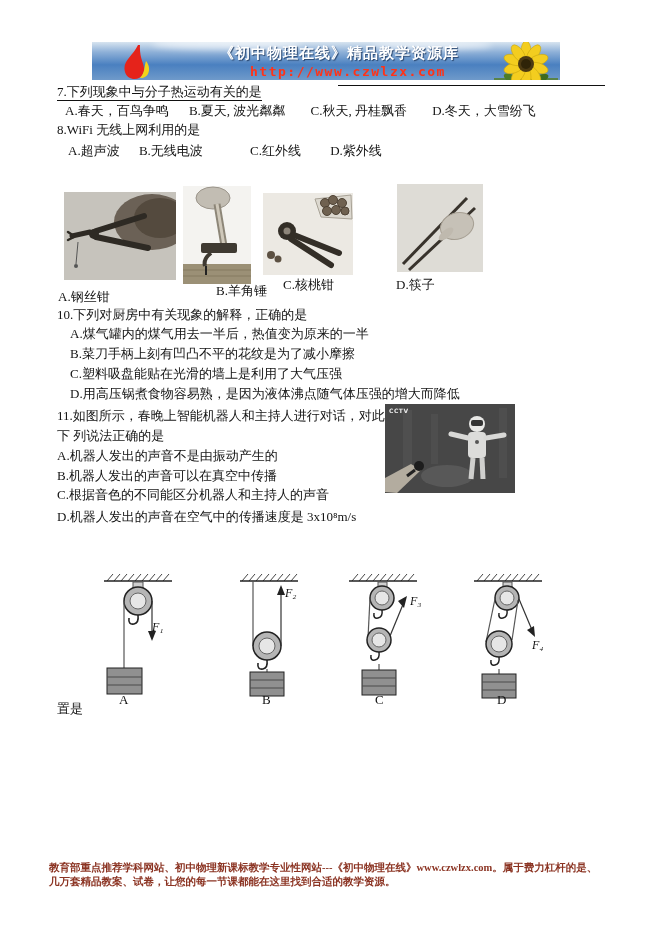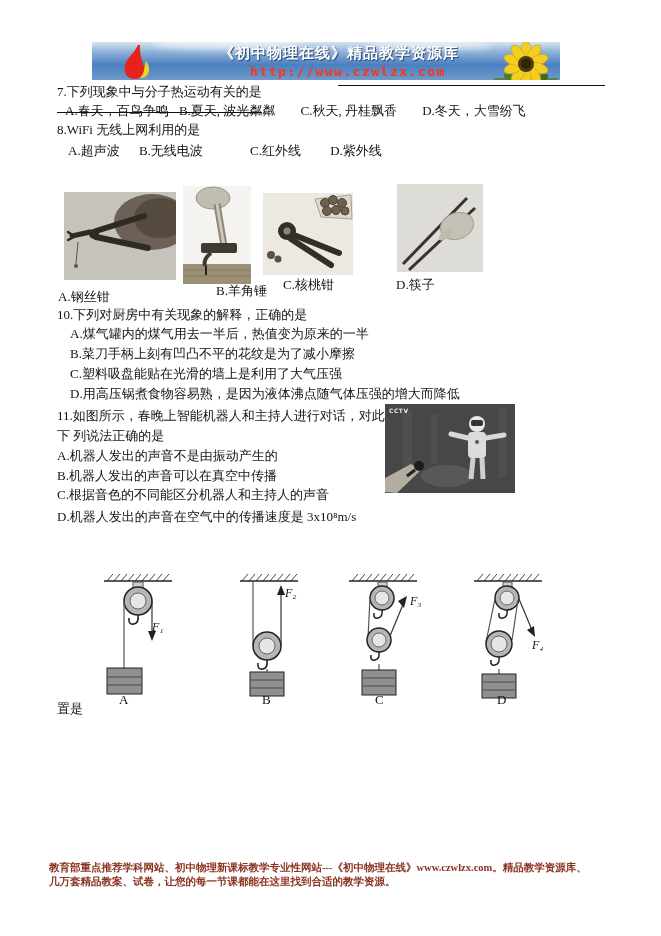--- a/index.html
+++ b/index.html
@@ -1,20 +1,20 @@
 <!DOCTYPE html>
 <html><head>
 <meta charset="utf-8">
 <style>
   html,body{margin:0;padding:0;background:#e9e9e9;}
   #page{position:relative;width:661px;height:936px;background:#ffffff;margin:0 auto;
         font-family:"Liberation Serif","DejaVu Serif",serif;color:#111;overflow:hidden;}
   .abs{position:absolute;}
   .t{position:absolute;font-size:13px;line-height:15px;white-space:nowrap;color:#141414;}
-  .stem-underline{border-bottom:1px solid #111;padding-bottom:13px;}
+  .stem-underline{border-bottom:1px solid #111;padding-bottom:1px;}
   .opt{display:inline-block;}
   .rule{position:absolute;height:1px;background:#111;}
   
   #banner{position:absolute;left:92px;top:42px;width:468px;height:38px;
           background:linear-gradient(180deg,#d7e4f0 0%,#8fb1d8 26%,#4a80c0 60%,#6f9aca 100%);
           overflow:hidden;}
   .cloud{position:absolute;background:rgba(255,255,255,.55);border-radius:50%;filter:blur(3px);}
   #banner-title{position:absolute;left:82px;top:2px;width:330px;text-align:center;
           color:#ffffff;font-weight:bold;font-size:15px;letter-spacing:1px;
           text-shadow:1px 1px 1px #27456e;}
@@ -62,21 +62,21 @@
         <ellipse cx="32" cy="9" rx="5" ry="10" transform="rotate(324 32 22)"></ellipse>
       </g>
       <circle cx="32" cy="22" r="8" fill="#4c3a12"></circle>
       <circle cx="32" cy="22" r="5" fill="#2f2408"></circle>
     </svg>
   </div>
 
   <div class="rule" style="left:338px;top:85px;width:267px;"></div>
   <div class="t" style="left:57px;top:84px;"><span class="stem-underline">7.下列现象中与分子热运动有关的是</span></div>
   <div class="optline" style="left:65px;top:103px;">
-    <span class="opt" style="margin-right:7px;">A.春天，百鸟争鸣</span>
+    <span class="opt" style="margin-right:17px;">A.春天，百鸟争鸣</span>
     <span class="opt" style="margin-right:22px;">B.夏天, 波光粼粼</span>
     <span class="opt" style="margin-right:22px;">C.秋天, 丹桂飘香</span>
     <span class="opt">D.冬天，大雪纷飞</span>
   </div>
 
   <div class="t" style="left:57px;top:122px;">8.WiFi 无线上网利用的是</div>
   <div class="optline" style="left:68px;top:143px;">
     <span class="opt" style="margin-right:16px;">A.超声波</span>
     <span class="opt" style="margin-right:44px;">B.无线电波</span>
     <span class="opt" style="margin-right:26px;">C.红外线</span>
@@ -254,16 +254,16 @@
   <span class="force-label" style="left:410px;top:594px;">F₃</span>
   <span class="force-label" style="left:532px;top:638px;">F₄</span>
 
   <span class="diag-label" style="left:119px;top:692px;">A</span>
   <span class="diag-label" style="left:262px;top:692px;">B</span>
   <span class="diag-label" style="left:375px;top:692px;">C</span>
   <span class="diag-label" style="left:497px;top:692px;">D</span>
 
   <div class="t" style="left:57px;top:701px;">置是</div>
 
-  <div id="footer1" style="top:861px;">教育部重点推荐学科网站、初中物理新课标教学专业性网站---《初中物理在线》www.czwlzx.com。精品教学资源库、</div>
+  <div id="footer1" style="top:861px;">教育部重点推荐学科网站、初中物理新课标教学专业性网站---《初中物理在线》www.czwlzx.com。属于费力杠杆的是、</div>
   <div id="footer2" style="top:875px;">几万套精品教案、试卷，让您的每一节课都能在这里找到合适的教学资源。</div>
 
 </div>
 
 </body></html>

